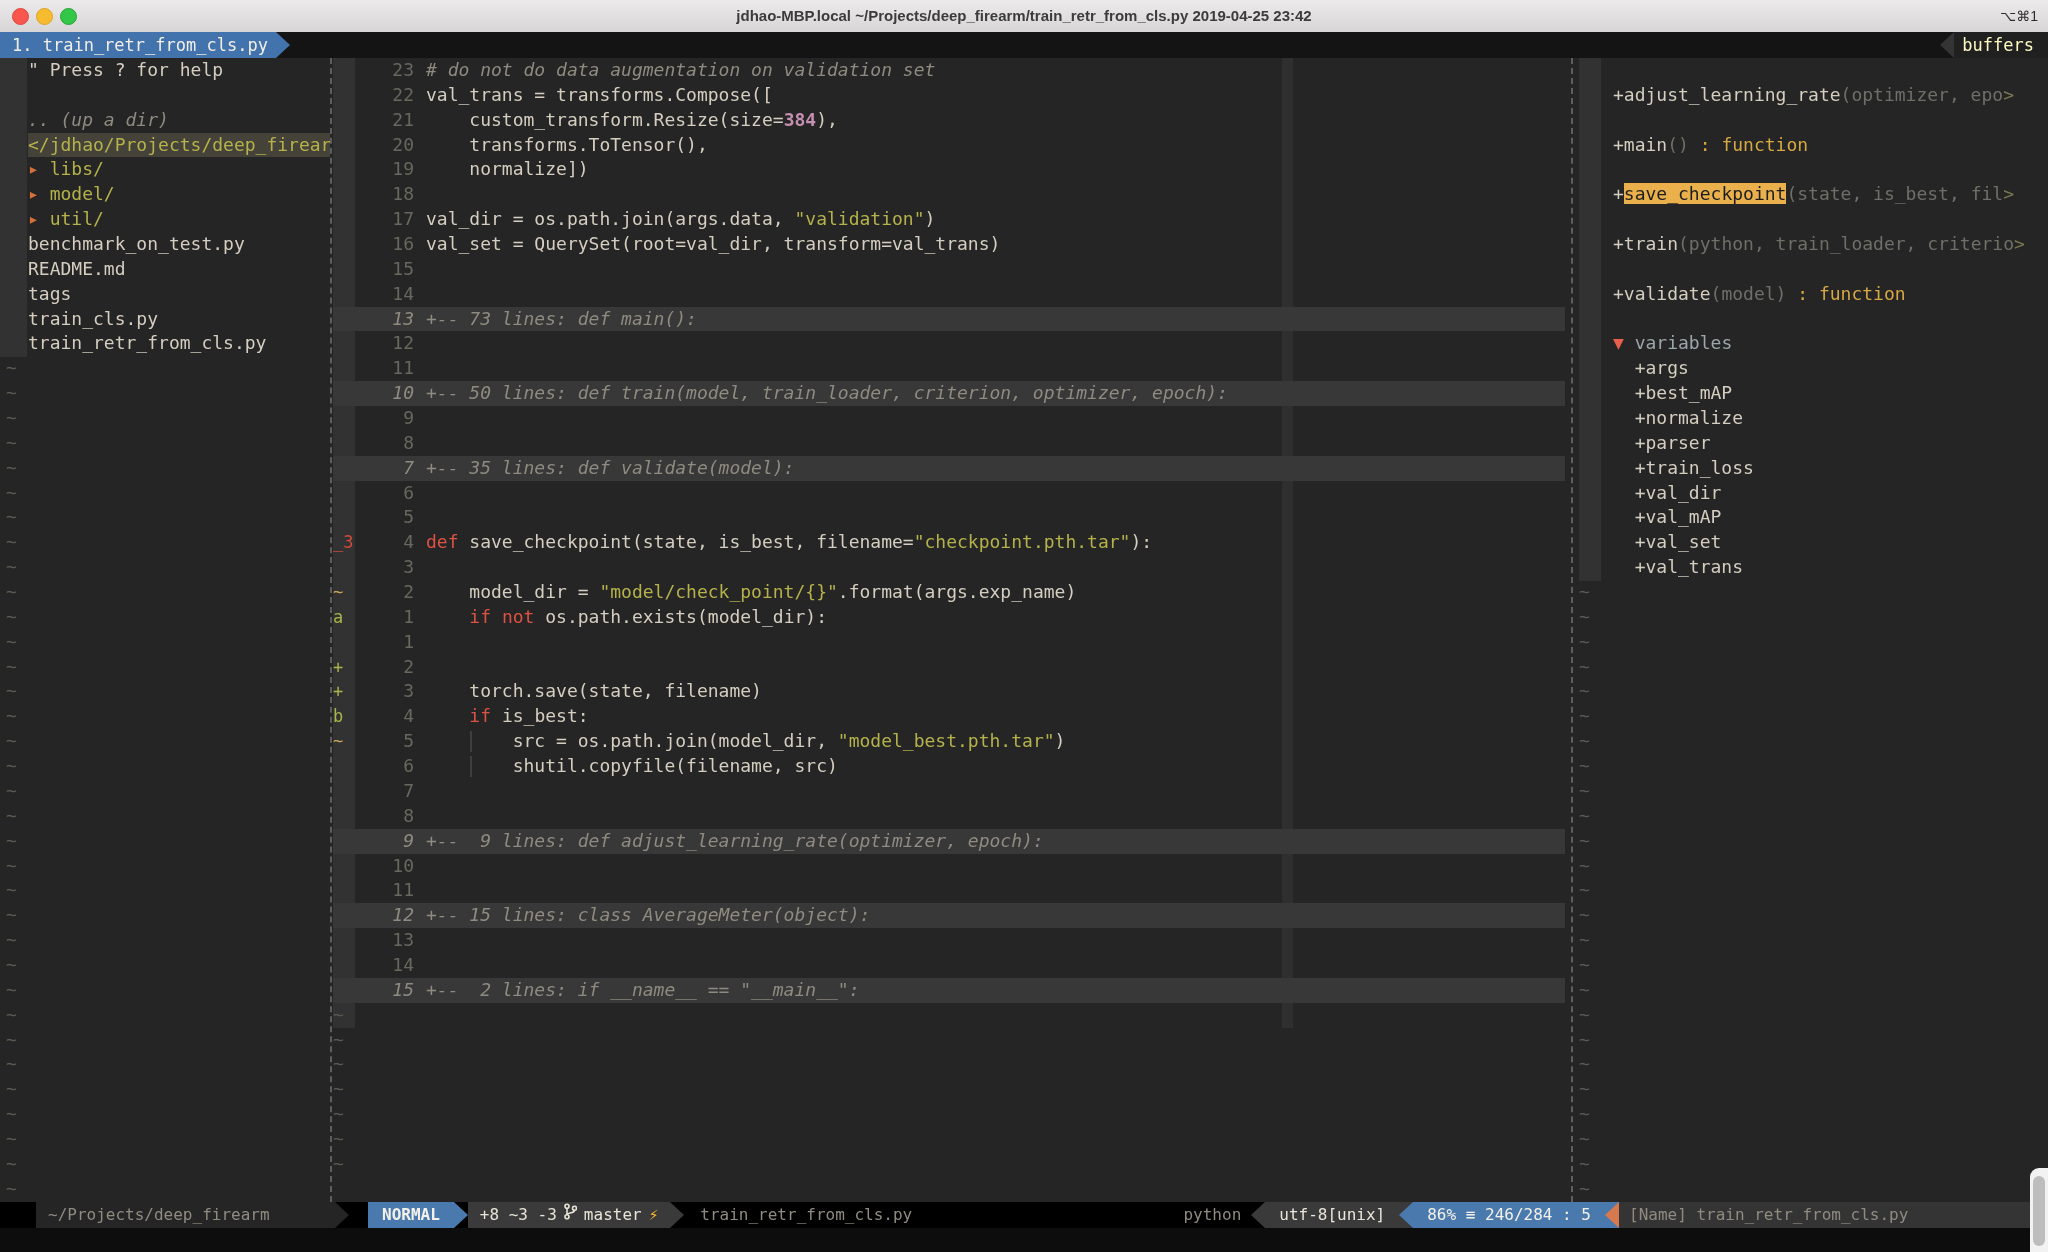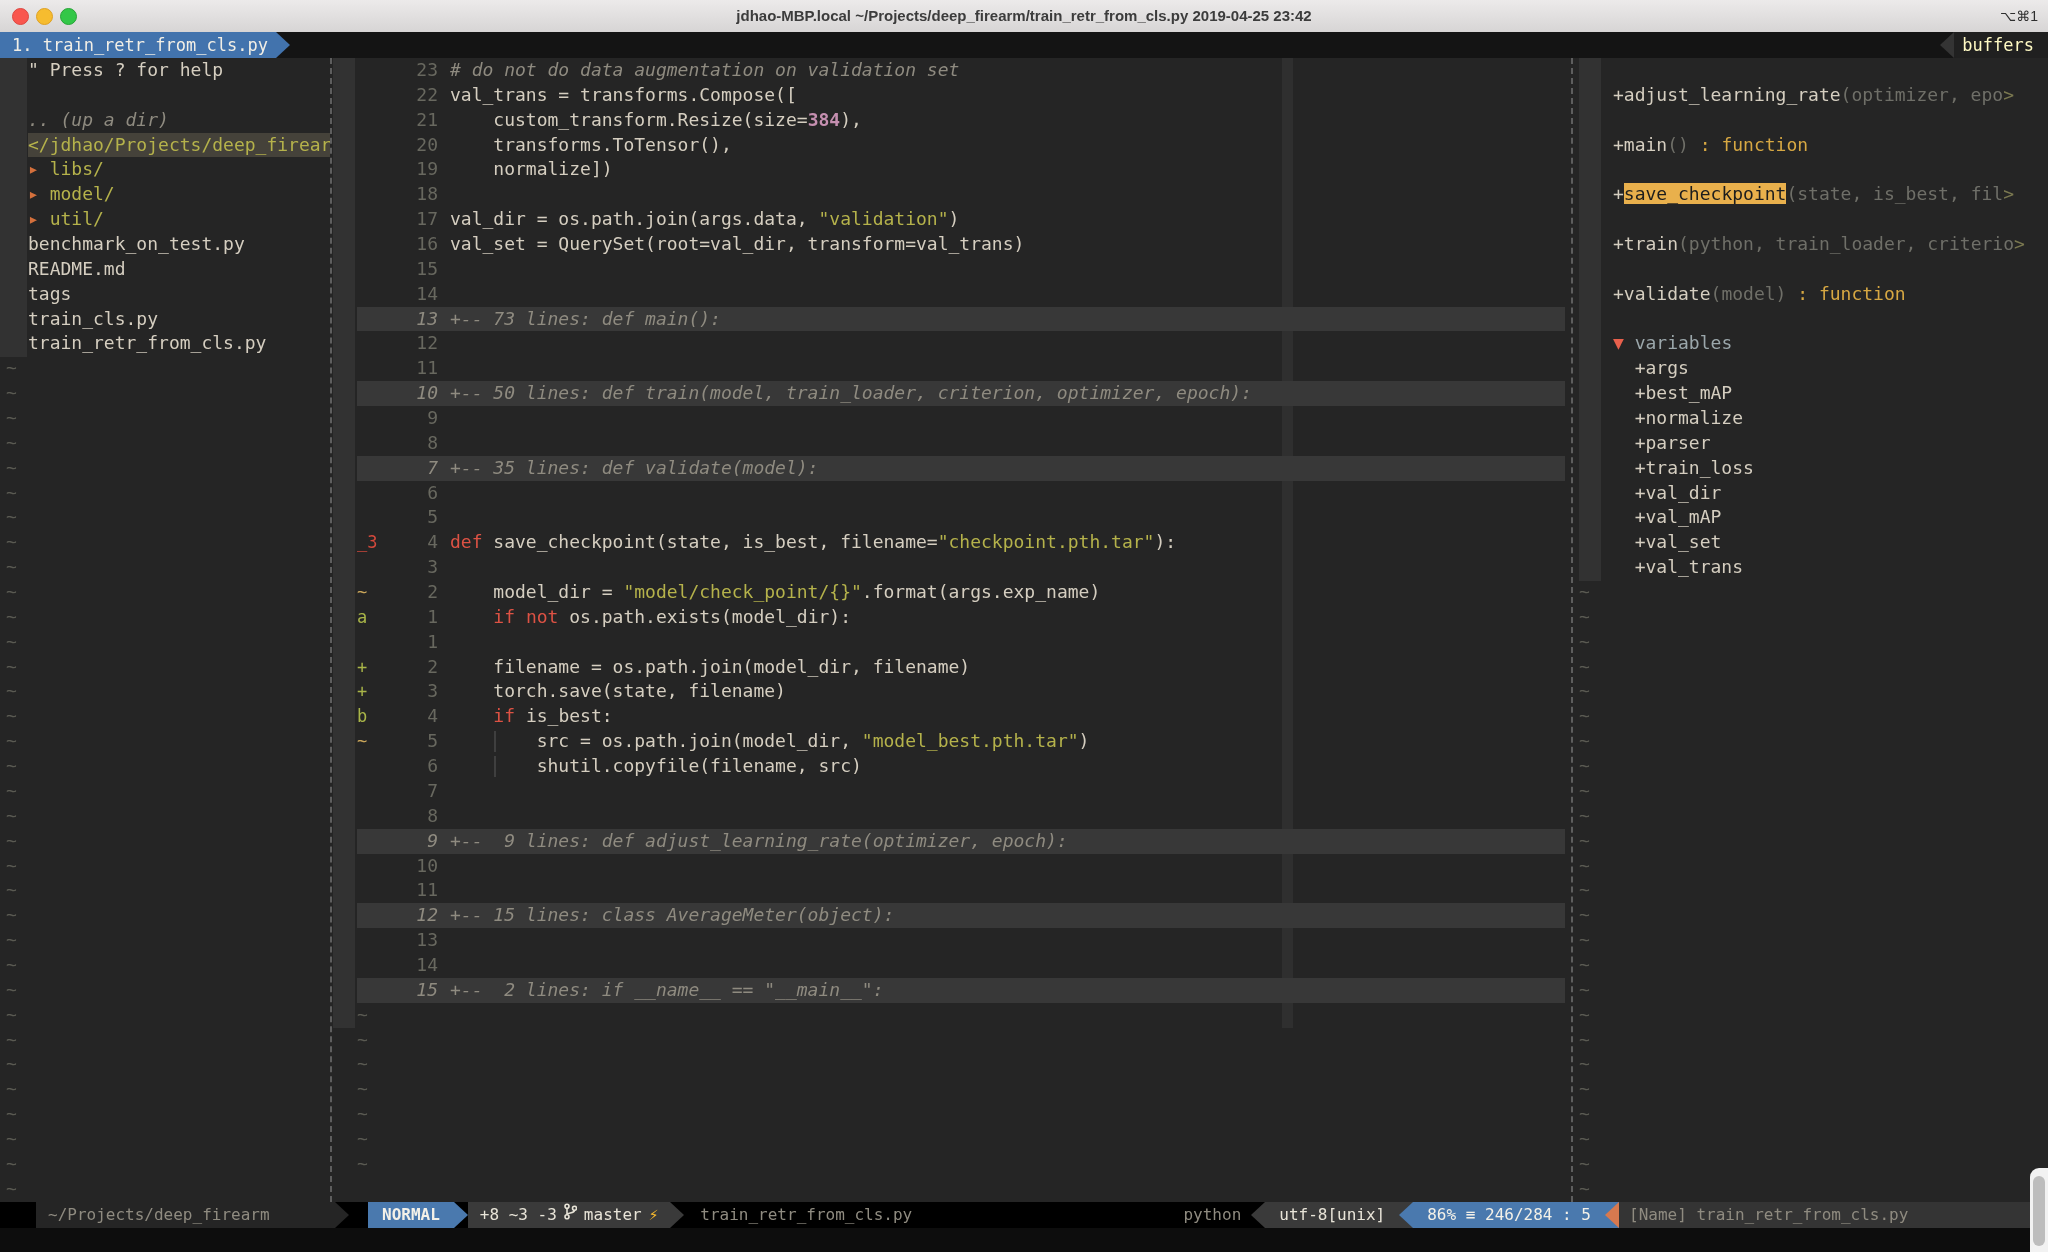--- a/index.html
+++ b/index.html
@@ -30,21 +30,21 @@
   #w-nerd{left:0;width:330px;}
   #w-main{left:330px;width:1241px;border-left:2px dashed #5e5e5e;}
   #w-tag{left:1571px;width:477px;border-left:2px dashed #5e5e5e;}
   .overlay{position:absolute;z-index:0;}
   #nerd-signstrip{left:0;top:0;width:27px;height:299px;background:#323232;}
   #main-signstrip{left:1px;top:0;width:22px;height:970px;background:#323232;}
   #main-colorcol{left:950px;top:0;width:11px;height:970px;background:#2f2f2f;}
   #tag-signstrip{left:6px;top:0;width:22px;height:523px;background:#323232;}
   
   .row{position:relative;z-index:1;height:24.87px;line-height:24.87px;font-size:18px;white-space:pre;}
-  .w-main .row{display:flex;padding-left:1px;margin-left:24px;}
+  .w-main .row{display:flex;padding-left:1px;}
   .sign{width:22px;flex:none;font-size:17px;}
   .lnum{width:59px;flex:none;text-align:right;color:#68685f;}
   .code{padding-left:12px;flex:none;}
   .row-fold::before{content:"";position:absolute;left:1px;right:8px;top:0;bottom:0;background:#383838;z-index:0;}
   .row-fold .lnum,.row-fold .code{color:#8f8b80;font-style:italic;position:relative;z-index:1;}
   .cur-gutter{background:#3a3a3a;}
   .lnum.cur{color:#d79a3f;background:#3a3a3a;}
   .guide{position:absolute;left:138px;top:2px;bottom:2px;width:2px;background:#3f3f3f;z-index:0;}
   .tilde{color:#5a5a52;padding-left:6px;}
   .w-nerd .row{padding-left:28px;}
@@ -184,21 +184,21 @@
         <div class="row"><span class="sign"> </span><span class="lnum">9</span><span class="code"></span></div>
         <div class="row"><span class="sign"> </span><span class="lnum">8</span><span class="code"></span></div>
         <div class="row row-fold"><span class="sign"> </span><span class="lnum">7</span><span class="code"><span class="s-cm">+-- 35 lines: def validate(model):</span></span></div>
         <div class="row"><span class="sign"> </span><span class="lnum">6</span><span class="code"></span></div>
         <div class="row"><span class="sign"> </span><span class="lnum">5</span><span class="code"></span></div>
         <div class="row"><span class="sign sg-red">_3</span><span class="lnum">4</span><span class="code"><span class="s-kw">def</span><span class="s-txt"> save_checkpoint(state, is_best, filename=</span><span class="s-str">"checkpoint.pth.tar"</span><span class="s-txt">):</span></span></div>
         <div class="row"><span class="sign"> </span><span class="lnum">3</span><span class="code"></span></div>
         <div class="row"><span class="sign sg-amber">~</span><span class="lnum">2</span><span class="code"><span class="s-txt">    model_dir = </span><span class="s-str">"model/check_point/{}"</span><span class="s-txt">.format(args.exp_name)</span></span></div>
         <div class="row"><span class="sign sg-green">a</span><span class="lnum">1</span><span class="code"><span class="s-txt">    </span><span class="s-kw">if</span><span class="s-txt"> </span><span class="s-kw">not</span><span class="s-txt"> os.path.exists(model_dir):</span></span></div>
         <div class="row"><span class="sign"> </span><span class="lnum">1</span><span class="code"></span></div>
-        <div class="row"><span class="sign sg-green">+</span><span class="lnum">2</span><span class="code"><span class="s-txt">    filename = os.path.join(model_dir, filename)</span></span></div>
+        <div class="row"><span class="sign sg-green">+</span><span class="lnum">2</span></div>
         <div class="row"><span class="sign sg-green">+</span><span class="lnum">3</span><span class="code"><span class="s-txt">    torch.save(state, filename)</span></span></div>
         <div class="row"><span class="sign sg-green">b</span><span class="lnum">4</span><span class="code"><span class="s-txt">    </span><span class="s-kw">if</span><span class="s-txt"> is_best:</span></span></div>
         <div class="row"><span class="sign sg-amber">~</span><span class="lnum">5</span><span class="code"><span class="s-txt">        src = os.path.join(model_dir, </span><span class="s-str">"model_best.pth.tar"</span><span class="s-txt">)</span></span><span class="guide"></span></div>
         <div class="row"><span class="sign"> </span><span class="lnum">6</span><span class="code"><span class="s-txt">        shutil.copyfile(filename, src)</span></span><span class="guide"></span></div>
         <div class="row"><span class="sign"> </span><span class="lnum">7</span><span class="code"></span></div>
         <div class="row"><span class="sign"> </span><span class="lnum">8</span><span class="code"></span></div>
         <div class="row row-fold"><span class="sign"> </span><span class="lnum">9</span><span class="code"><span class="s-cm">+--  9 lines: def adjust_learning_rate(optimizer, epoch):</span></span></div>
         <div class="row"><span class="sign"> </span><span class="lnum">10</span><span class="code"></span></div>
         <div class="row"><span class="sign"> </span><span class="lnum">11</span><span class="code"></span></div>
         <div class="row row-fold"><span class="sign"> </span><span class="lnum">12</span><span class="code"><span class="s-cm">+-- 15 lines: class AverageMeter(object):</span></span></div>

